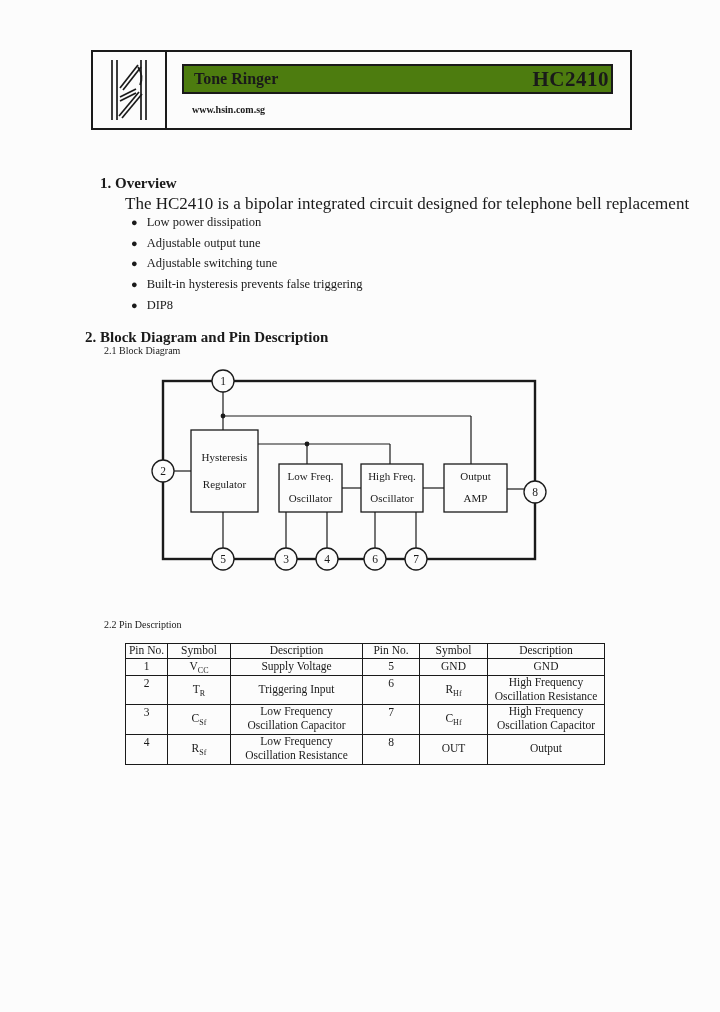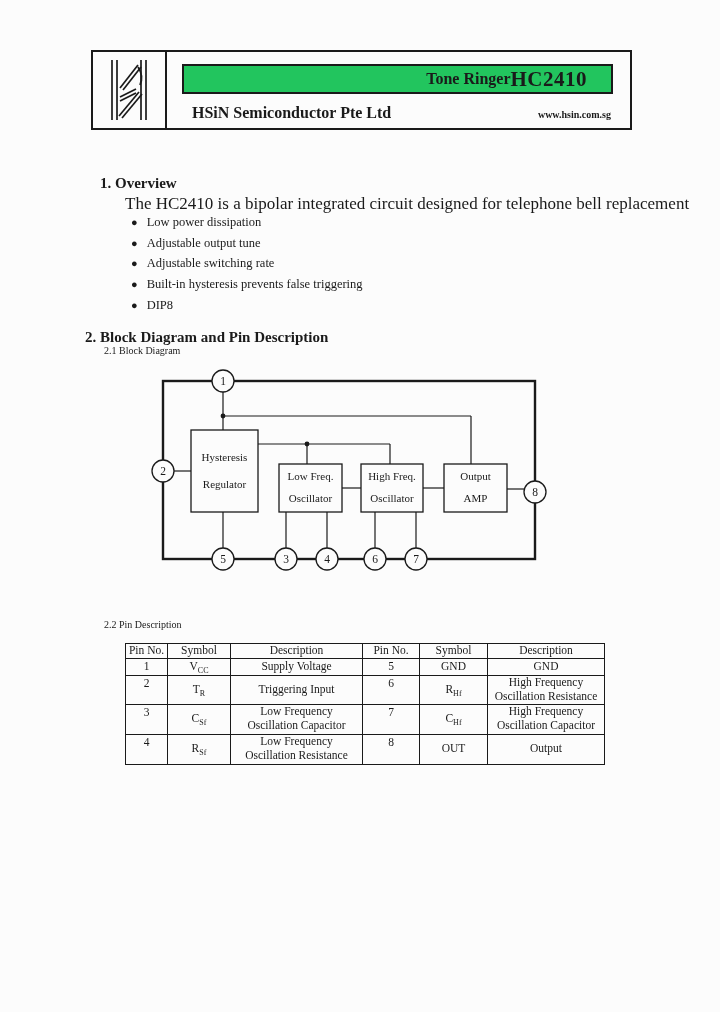--- a/index.html
+++ b/index.html
@@ -9,21 +9,21 @@
     overflow:hidden;
   }
   
   .hdr{position:absolute;left:91px;top:50px;width:537px;height:76px;
        border:2px solid #1a1a1a;display:flex;}
   .hdr-logo{width:72px;border-right:2px solid #1a1a1a;display:flex;
             align-items:center;justify-content:center;}
   .hdr-right{flex:1;position:relative;}
   .title-box{position:absolute;left:15px;right:17px;top:12px;height:26px;
              border:2px solid #1a1a1a;display:flex;align-items:center;
-             justify-content:flex-end;padding:0 24px 0 10px;background:#22c55e;}
+             justify-content:space-between;padding:0 2px 0 10px;background:#4d7c0f;}
   .product{font-size:16px;font-weight:bold;}
   .part{font-size:21px;font-weight:bold;letter-spacing:.5px;}
   .hdr-bottom{position:absolute;left:25px;right:19px;top:52px;display:flex;
               justify-content:space-between;align-items:baseline;}
   .company{font-size:16px;font-weight:bold;}
   .website{font-size:10px;font-weight:bold;}
   
   .h-main{position:absolute;font-size:15px;font-weight:bold;}
   .h-sub{position:absolute;font-size:10px;font-weight:normal;}
   .sec1-h{left:100px;top:175px;}
@@ -85,40 +85,39 @@
         <path d="M12 57 L32 33"></path>
           <path d="M15 59 L35 35"></path>
       </svg>
     </div>
     <div class="hdr-right">
       <div class="title-box">
         <span class="product">Tone Ringer</span>
         <span class="part">HC2410</span>
       </div>
       <div class="hdr-bottom">
-        <span class="company">HSiN Semiconductor Pte Ltd</span>
         <span class="website">www.hsin.com.sg</span>
       </div>
     </div>
   </div>
 
   <div class="h-main sec1-h">1. Overview</div>
   <div class="intro">The HC2410 is a bipolar integrated circuit designed for telephone bell replacement</div>
   <ul class="features">
     <li>
       <span class="blt">●</span>
       <span class="feat">Low power dissipation</span>
       </li>
     <li>
       <span class="blt">●</span>
       <span class="feat">Adjustable output tune</span>
       </li>
     <li>
       <span class="blt">●</span>
-      <span class="feat">Adjustable switching rate</span>
+      <span class="feat">Adjustable switching tune</span>
       </li>
     <li>
       <span class="blt">●</span>
       <span class="feat">Built-in hysteresis prevents false triggering</span>
       </li>
     <li>
       <span class="blt">●</span>
       <span class="feat">DIP8</span>
       </li>
   </ul>

